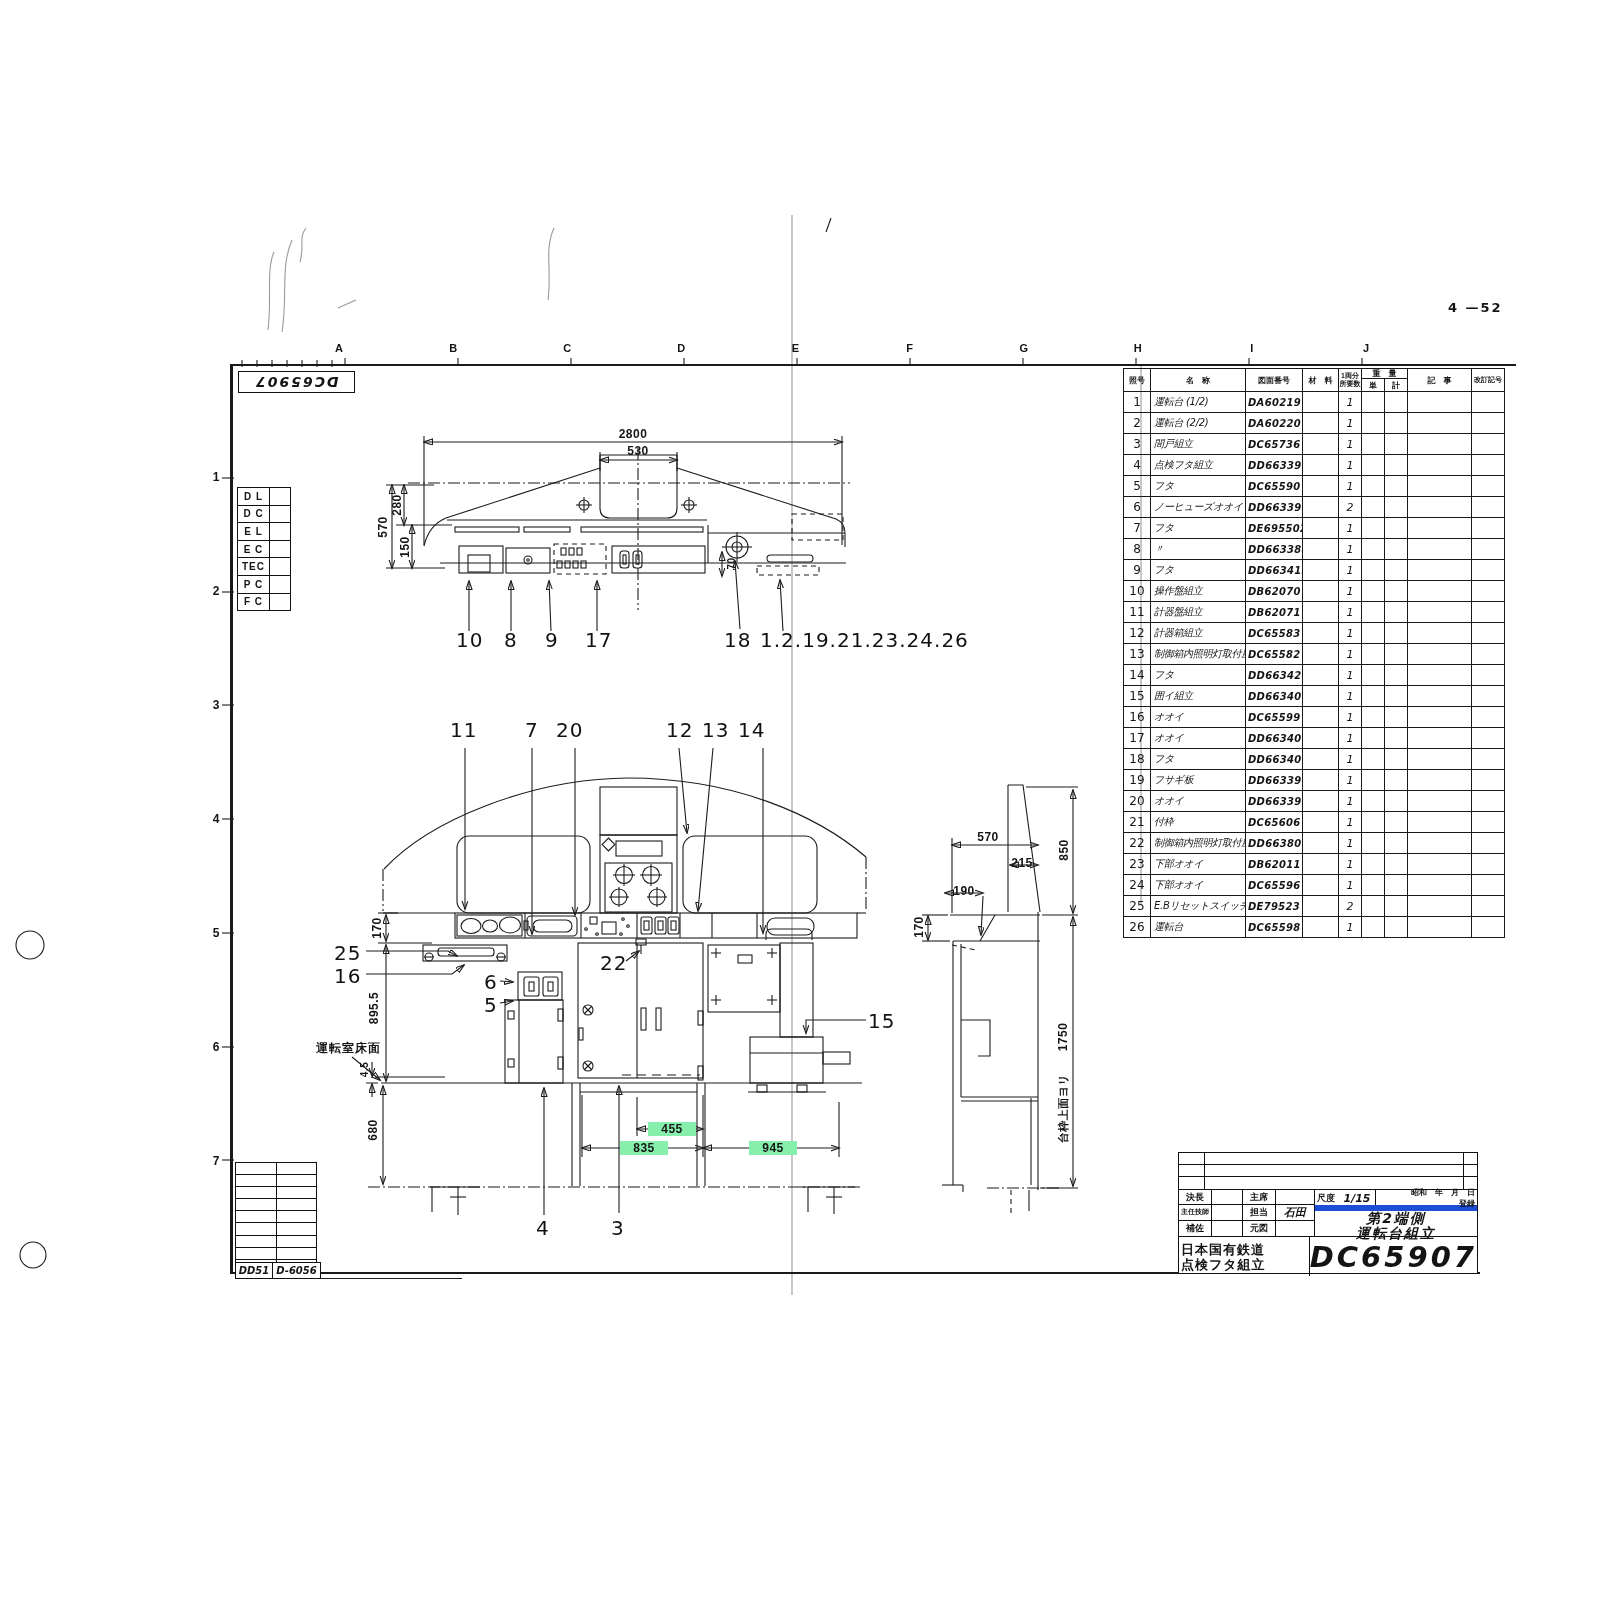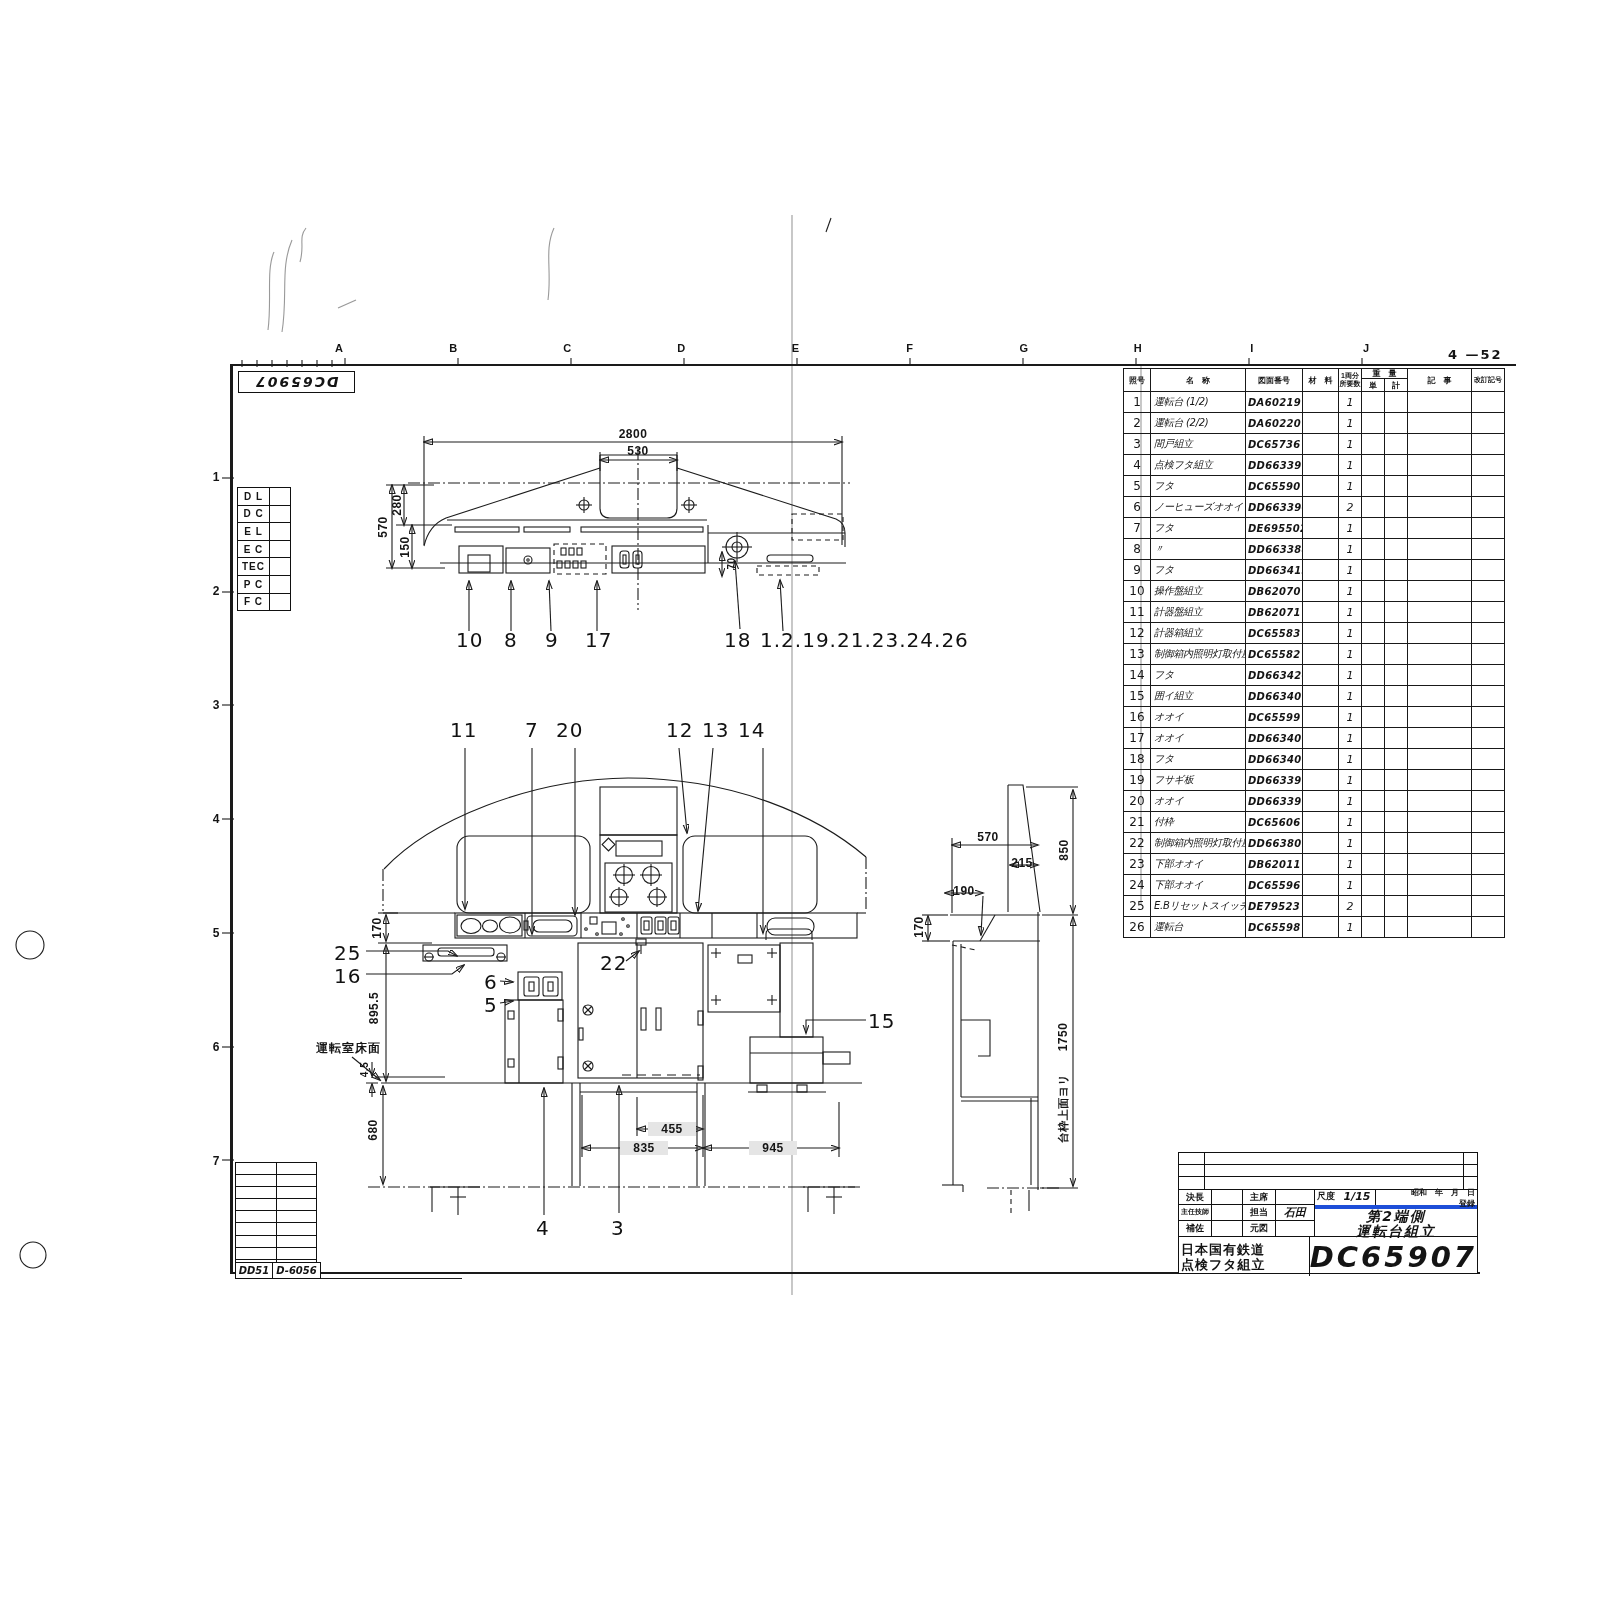--- a/index.html
+++ b/index.html
@@ -19,42 +19,42 @@
   svg .scan{stroke:#b5b5b2;opacity:.45;}
   svg .hole{stroke:#cfcfcc;stroke-width:1.5;}
 
   
   .frame-line{position:absolute;background:#1a1a1a;z-index:2;}
 
   
   .dim{position:absolute;z-index:3;font:bold 12px "Liberation Sans",sans-serif;color:#161616;
        text-align:center;letter-spacing:.5px;white-space:nowrap;}
   .dim.rot{transform:rotate(-90deg);}
-  .dim.bg{background:#e5e5e5;padding:0 2px;}
+  .dim.bg{background:#86efac;padding:0 2px;}
   .dim.small{font-size:10px;}
   .callout{position:absolute;z-index:3;font:20px "DejaVu Sans",sans-serif;color:#111;
            letter-spacing:1px;white-space:nowrap;}
   .jp{font-size:12px;font-weight:bold;letter-spacing:1px;}
 
   
   #grid-letters{position:absolute;left:333px;top:342px;width:1039px;display:flex;
                 justify-content:space-between;z-index:3;}
   #grid-letters .grid-letter{font:bold 11px "Liberation Sans",sans-serif;width:12px;text-align:center;}
   #grid-numbers{position:absolute;left:208px;top:470px;height:698px;width:16px;display:flex;
                 flex-direction:column;justify-content:space-between;z-index:3;}
   #grid-numbers .grid-number{font:bold 12px "Liberation Sans",sans-serif;height:14px;text-align:center;}
 
   
   #stamp{position:absolute;left:238px;top:371px;width:115px;height:20px;border:1.5px solid #111;
          z-index:3;display:flex;align-items:center;justify-content:center;}
   #stamp span{transform:rotate(180deg);font:italic bold 14px "DejaVu Sans",sans-serif;letter-spacing:2px;}
 
   
   #pageno{position:absolute;left:1448px;top:300px;font:bold 13px "DejaVu Sans",sans-serif;
-          letter-spacing:2px;z-index:3;margin-top:47px;}
+          letter-spacing:2px;z-index:3;}
 
   
   #reftable{position:absolute;left:237px;top:487px;width:52px;border:1.5px solid #111;z-index:3;background:#fff;}
   .ref-row{display:flex;height:16.6px;border-bottom:1px solid #111;}
   .ref-row:last-child{border-bottom:none;}
   .ref-label{width:31px;border-right:1px solid #111;font:bold 10px "Liberation Sans",sans-serif;
              display:flex;align-items:center;justify-content:center;letter-spacing:1px;}
   .ref-blank{flex:1;}
 
   
@@ -106,21 +106,21 @@
   .tleft{width:135px;display:grid;grid-template-columns:33px 31px 33px 38px;grid-auto-rows:1fr;
          border-right:1px solid #111;}
   .tcell{box-sizing:border-box;border-right:1px solid #111;border-bottom:1px solid #111;
          display:flex;align-items:center;justify-content:center;font-size:9px;font-weight:bold;
          overflow:hidden;white-space:nowrap;}
   .tcell.r3{border-bottom:none;}
   .tcell.c4{border-right:none;text-align:center;}
   .tcell.tiny{font-size:7px;}
   .tcell.val{font:italic bold 11px "DejaVu Sans",sans-serif;}
   .tright{flex:1;display:flex;flex-direction:column;}
-  .trow1{height:15px;border-bottom:4px solid #1d4ed8;display:flex;align-items:flex-start;}
+  .trow1{height:15px;border-bottom:6px solid #1d4ed8;display:flex;align-items:flex-end;}
   .tb-scale-lab{width:22px;font-size:9px;font-weight:bold;padding-left:2px;}
   .tb-scale-val{width:36px;font:italic bold 11px "DejaVu Sans",sans-serif;text-align:center;}
   .tb-date{flex:1;font-size:8px;font-weight:bold;text-align:right;padding-right:2px;
            border-left:1px solid #111;height:100%;display:flex;align-items:center;justify-content:flex-end;padding-left:28px;}
   .ttitle{flex:1;display:flex;flex-direction:column;align-items:center;justify-content:center;}
   .ttitle span{font:italic bold 14px "DejaVu Sans",sans-serif;line-height:15px;letter-spacing:2px;}
   .tbottom{display:flex;height:39px;}
   .torg{width:135px;border-right:1px solid #111;display:flex;flex-direction:column;
         justify-content:center;padding-left:2px;box-sizing:border-box;}
   .torg span{font-size:13px;font-weight:bold;letter-spacing:1px;line-height:15px;white-space:nowrap;}

